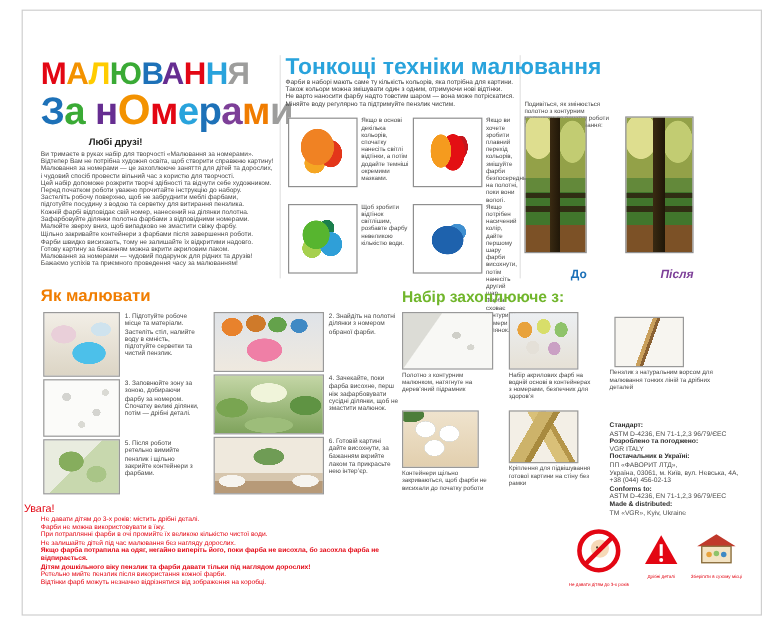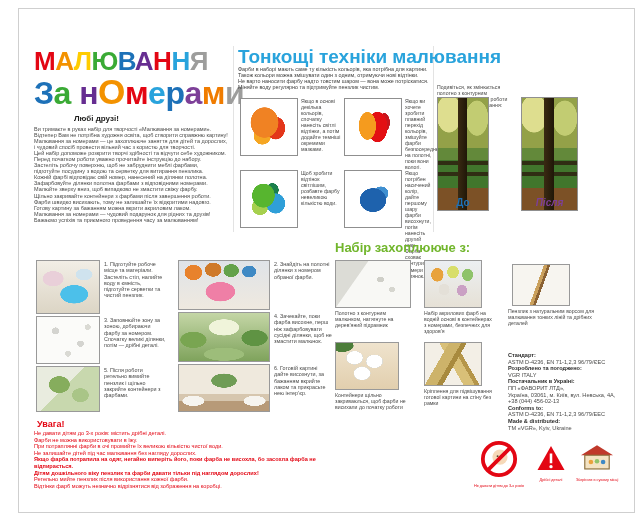--- a/index.html
+++ b/index.html
@@ -53,21 +53,21 @@
   .brand-note{position:absolute;left:437px;top:84px;width:76px;font-size:5.2px;line-height:1.16;color:#4a4a49;}
   .tree{position:absolute;top:97px;height:112px;border:1px solid #8f8f8f;background:
     linear-gradient(90deg, rgba(0,0,0,0) 40%, #3a2a12 40%, #201708 58%, rgba(0,0,0,0) 58%),
     linear-gradient(180deg, rgba(0,0,0,0) 0 56%, rgba(45,33,15,.85) 56% 60%, rgba(0,0,0,0) 60% 66%,
                     rgba(45,33,15,.85) 66% 70%, rgba(0,0,0,0) 70%),
     radial-gradient(45% 30% at 22% 14%, #dede8f 0 55%, rgba(0,0,0,0) 57%),
     radial-gradient(40% 28% at 78% 18%, #c2cc72 0 55%, rgba(0,0,0,0) 57%),
     linear-gradient(180deg, #93a148 0 45%, #63893a 45% 55%, #41762c 55% 80%, #7c5126 80% 100%);}
   .t1{left:437px;width:50px;}
   .t2{left:521px;width:55px;}
-  .ba-label{position:absolute;top:197px;text-align:center;font-weight:bold;font-size:10px;}
+  .ba-label{position:absolute;top:224px;text-align:right;font-weight:bold;font-size:10px;}
   .bl1{left:437px;width:52px;}
   .bl2{left:521px;width:57px;}
 
   
   .howto-h{position:absolute;left:34px;top:238px;font-size:14px;font-weight:bold;}
   .photo{position:absolute;border:1px solid #999;}
   .p1{left:36px;top:260px;width:62px;height:52px;background:
     radial-gradient(38% 30% at 60% 64%, #4cc0ea 0 58%, transparent 60%),
     radial-gradient(30% 26% at 26% 34%, #e9cfd9 0 55%, transparent 57%),
     radial-gradient(24% 20% at 76% 26%, #cfe3ee 0 55%, transparent 57%),
@@ -138,21 +138,21 @@
   .kc3{left:508px;top:308px;width:90px;}
   .kc4{left:335px;top:392px;width:74px;}
   .kc5{left:424px;top:388px;width:70px;}
 
   
   .info{position:absolute;left:508px;top:352px;width:124px;font-size:5.6px;line-height:1.18;color:#4a4a49;}
   .info .b{font-weight:bold;color:#2c2c2b;}
   .pre{white-space:pre-line;}
 
   
-  .warn-h{position:absolute;left:37px;top:419px;font-size:9px;font-weight:bold;}
+  .warn-h{position:absolute;left:20px;top:419px;font-size:9px;font-weight:normal;}
   .warn-lines{position:absolute;left:34px;top:430px;width:310px;font-size:5.6px;line-height:1.18;color:#e30613;}
   .warn-lines .wb{font-weight:bold;}
 
   
   .icn{position:absolute;text-align:center;}
   .i1{left:470px;top:440px;width:58px;}
   .i2{left:530px;top:444px;width:42px;}
   .i3{left:574px;top:443px;width:46px;}
   .icncap{font-size:3.8px;color:#e30613;margin-top:2px;line-height:1.1;}
 </style>
@@ -200,20 +200,21 @@
   <div class="tipcap tc3">Щоб зробити відтінок світлішим, розбавте фарбу невеликою кількістю води.</div>
   <div class="swatch sw4"></div>
   <div class="tipcap tc4">Якщо потрібен насичений колір, дайте першому шару фарби висохнути, потім нанесіть другий шар. Фарба сховає контури та номери ділянок.</div>
 
   <div class="brand-note">Подивіться, як змінюється полотно з контурним малюнком до початку роботи та після розфарбовування:</div>
   <div class="tree t1"></div>
   <div class="tree t2"></div>
   <div class="ba-label bl1" style="color: rgb(29, 113, 184);">До</div>
   <div class="ba-label bl2" style="color: rgb(125, 63, 152); font-style: italic;">Після</div>
 
+  <div class="howto-h" style="color: rgb(240, 125, 0);">Як малювати</div>
   <div class="photo p1"></div>
   <div class="steptxt st1">1. Підготуйте робоче місце та матеріали. Застеліть стіл, налийте воду в ємність, підготуйте серветки та чистий пензлик.</div>
   <div class="photo p2"></div>
   <div class="steptxt st2">2. Знайдіть на полотні ділянки з номером обраної фарби.</div>
   <div class="photo p3"></div>
   <div class="steptxt st3">3. Заповнюйте зону за зоною, добираючи фарбу за номером. Спочатку великі ділянки, потім — дрібні деталі.</div>
   <div class="photo p4"></div>
   <div class="steptxt st4">4. Зачекайте, поки фарба висохне, перш ніж зафарбовувати сусідні ділянки, щоб не змастити малюнок.</div>
   <div class="photo p5"></div>
   <div class="steptxt st5">5. Після роботи ретельно вимийте пензлик і щільно закрийте контейнери з фарбами.</div>

